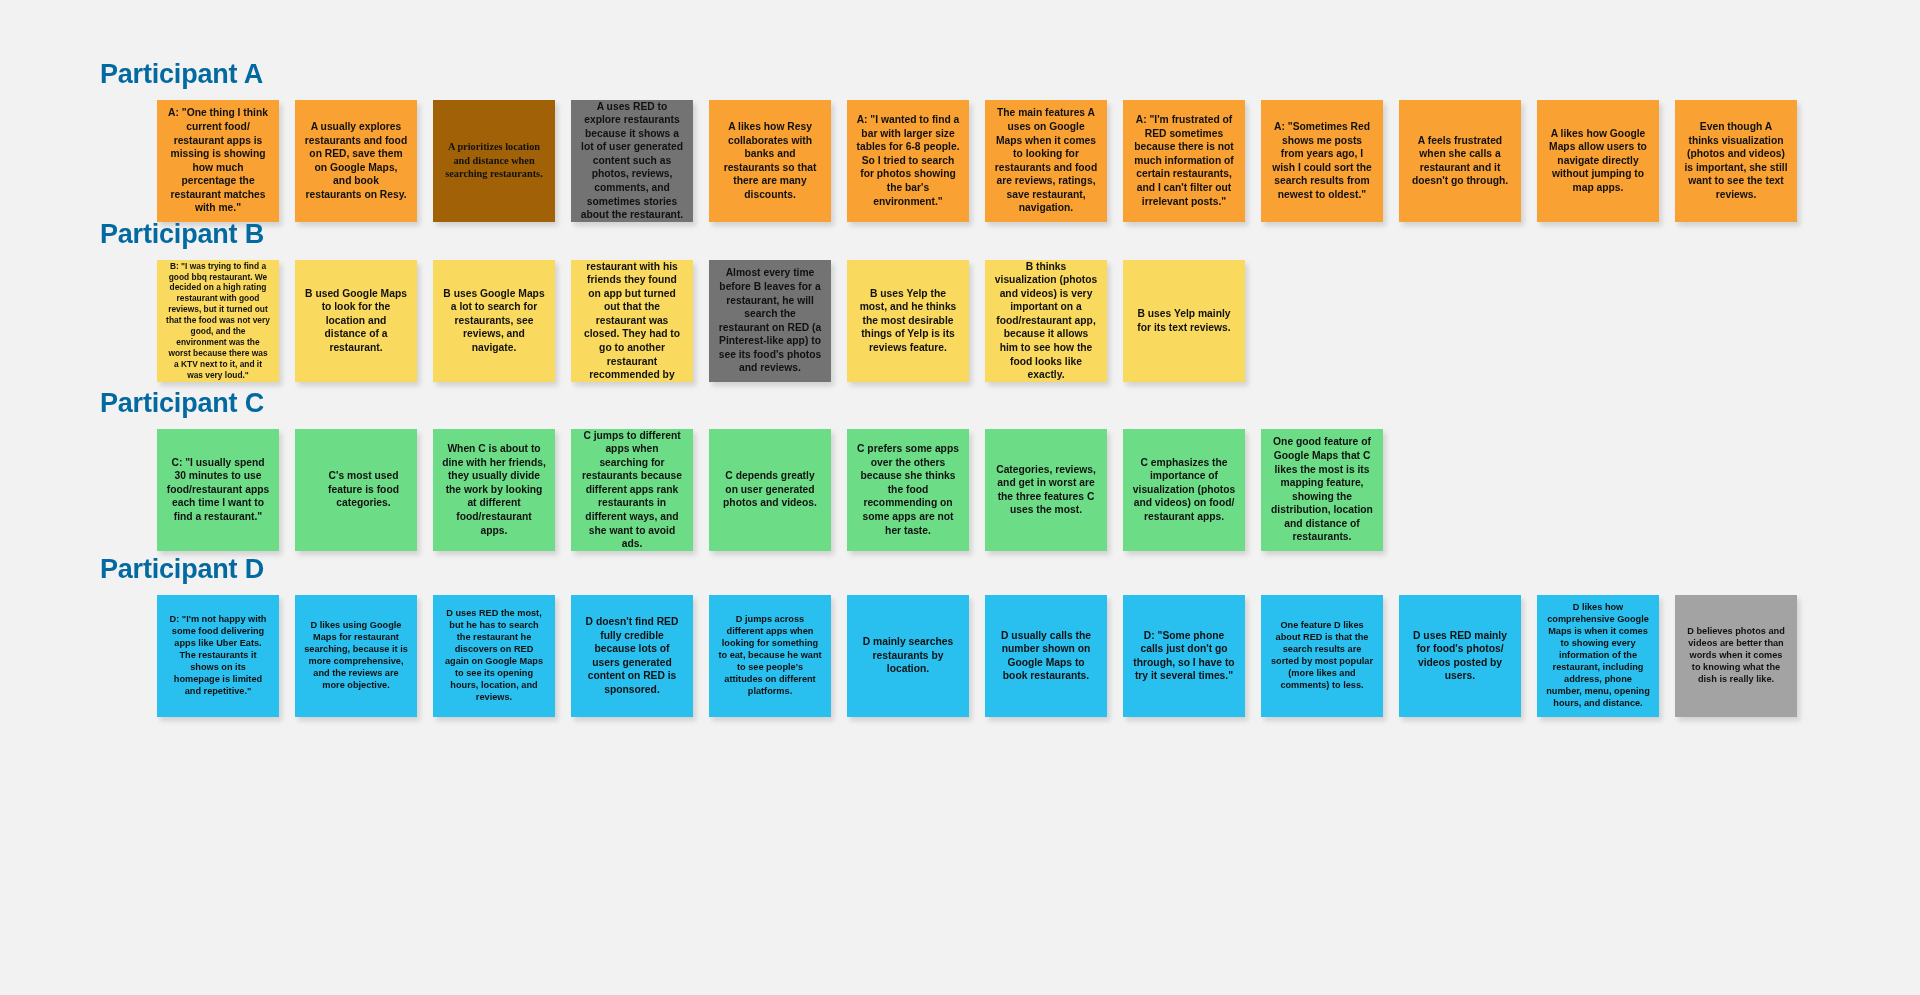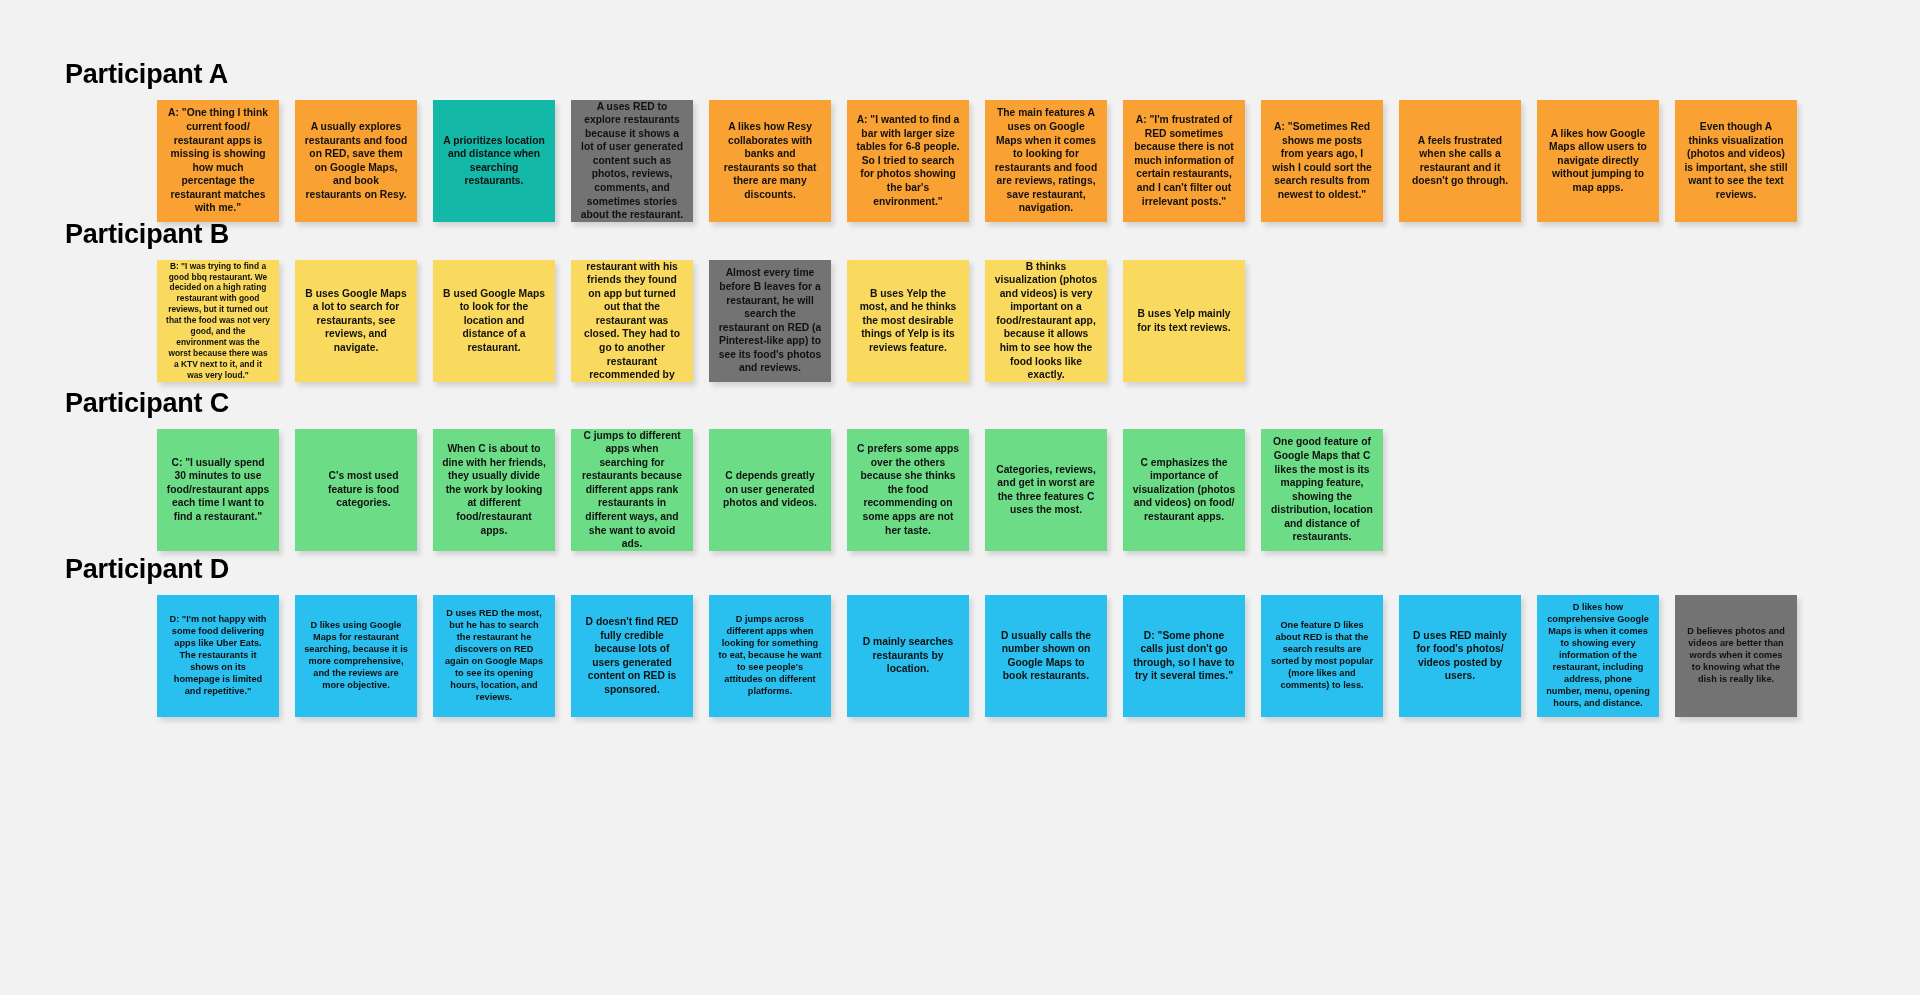--- a/index.html
+++ b/index.html
@@ -12,23 +12,23 @@
   #board {
     position: relative;
     width: 1920px; height: 995px;
     background: #f2f2f2;
     padding: 0;
   }
   .row { position: absolute; left: 0; width: 1920px; }
   .row-title {
     font-size: 27px;
     font-weight: bold;
-    color: #000000;
+    color: #0369a1;
     letter-spacing: -0.2px;
-    margin-left: 65px;
+    margin-left: 100px;
     margin-bottom: 10px;
     line-height: 1.1;
   }
   .notes {
     display: flex;
     align-items: flex-start;
     margin-left: 157px;
     gap: 16px;
   }
   .note {
@@ -64,39 +64,39 @@
 </head>
 <body>
 
 <div id="board">
 
   <div class="row row-a" id="row-a">
     <div class="row-title">Participant A</div>
     <div class="notes">
       <div class="note" style="background: rgb(249, 161, 51);">A: "One thing I think current food/ restaurant apps is missing is showing how much percentage the restaurant matches with me."</div>
       <div class="note" style="background: rgb(249, 161, 51);">A usually explores restaurants and food on RED, save them on Google Maps, and book restaurants on Resy.</div>
-      <div class="note" style="background: #14b8a6;">A prioritizes location and distance when searching restaurants.</div>
+      <div class="note" style="background: #a16207; font-family: Liberation Serif, serif;">A prioritizes location and distance when searching restaurants.</div>
       <div class="note" style="background: #737373;">A uses RED to explore restaurants because it shows a lot of user generated content such as photos, reviews, comments, and sometimes stories about the restaurant.</div>
       <div class="note" style="background: rgb(249, 161, 51);">A likes how Resy collaborates with banks and restaurants so that there are many discounts.</div>
       <div class="note" style="background: rgb(249, 161, 51);">A: "I wanted to find a bar with larger size tables for 6-8 people. So I tried to search for photos showing the bar's environment."</div>
       <div class="note" style="background: rgb(249, 161, 51);">The main features A uses on Google Maps when it comes to looking for restaurants and food are reviews, ratings, save restaurant, navigation.</div>
       <div class="note" style="background: rgb(249, 161, 51);">A: "I'm frustrated of RED sometimes because there is not much information of certain restaurants, and I can't filter out irrelevant posts."</div>
       <div class="note" style="background: rgb(249, 161, 51);">A: "Sometimes Red shows me posts from years ago, I wish I could sort the search results from newest to oldest."</div>
       <div class="note" style="background: rgb(249, 161, 51);">A feels frustrated when she calls a restaurant and it doesn't go through.</div>
       <div class="note" style="background: rgb(249, 161, 51);">A likes how Google Maps allow users to navigate directly without jumping to map apps.</div>
       <div class="note" style="background: rgb(249, 161, 51);">Even though A thinks visualization (photos and videos) is important, she still want to see the text reviews.</div>
     </div>
   </div>
 
   <div class="row row-b" id="row-b">
     <div class="row-title">Participant B</div>
     <div class="notes">
       <div class="note small" style="background: rgb(250, 218, 94);">B: "I was trying to find a good bbq restaurant. We decided on a high rating restaurant with good reviews, but it turned out that the food was not very good, and the environment was the worst because there was a KTV next to it, and it was very loud."</div>
+      <div class="note" style="background: rgb(250, 218, 94);">B used Google Maps to look for the location and distance of a restaurant.</div>
       <div class="note" style="background: rgb(250, 218, 94);">B uses Google Maps a lot to search for restaurants, see reviews, and navigate.</div>
-      <div class="note" style="background: rgb(250, 218, 94);">B used Google Maps to look for the location and distance of a restaurant.</div>
       <div class="note" style="background: rgb(250, 218, 94);">B went to a restaurant with his friends they found on app but turned out that the restaurant was closed. They had to go to another restaurant recommended by one of the friends.</div>
       <div class="note" style="background: #737373;">Almost every time before B leaves for a restaurant, he will search the restaurant on RED (a Pinterest-like app) to see its food's photos and reviews.</div>
       <div class="note" style="background: rgb(250, 218, 94);">B uses Yelp the most, and he thinks the most desirable things of Yelp is its reviews feature.</div>
       <div class="note" style="background: rgb(250, 218, 94);">B thinks visualization (photos and videos) is very important on a food/restaurant app, because it allows him to see how the food looks like exactly.</div>
       <div class="note" style="background: rgb(250, 218, 94);">B uses Yelp mainly for its text reviews.</div>
     </div>
   </div>
 
   <div class="row row-c" id="row-c">
     <div class="row-title">Participant C</div>
@@ -120,17 +120,17 @@
       <div class="note small" style="background: rgb(41, 192, 240);">D likes using Google Maps for restaurant searching, because it is more comprehensive, and the reviews are more objective.</div>
       <div class="note small" style="background: rgb(41, 192, 240);">D uses RED the most, but he has to search the restaurant he discovers on RED again on Google Maps to see its opening hours, location, and reviews.</div>
       <div class="note" style="background: rgb(41, 192, 240);">D doesn't find RED fully credible because lots of users generated content on RED is sponsored.</div>
       <div class="note small" style="background: rgb(41, 192, 240);">D jumps across different apps when looking for something to eat, because he want to see people's attitudes on different platforms.</div>
       <div class="note" style="background: rgb(41, 192, 240);">D mainly searches restaurants by location.</div>
       <div class="note" style="background: rgb(41, 192, 240);">D usually calls the number shown on Google Maps to book restaurants.</div>
       <div class="note" style="background: rgb(41, 192, 240);">D: "Some phone calls just don't go through, so I have to try it several times."</div>
       <div class="note small" style="background: rgb(41, 192, 240);">One feature D likes about RED is that the search results are sorted by most popular (more likes and comments) to less.</div>
       <div class="note" style="background: rgb(41, 192, 240);">D uses RED mainly for food's photos/ videos posted by users.</div>
       <div class="note small" style="background: rgb(41, 192, 240);">D likes how comprehensive Google Maps is when it comes to showing every information of the restaurant, including address, phone number, menu, opening hours, and distance.</div>
-      <div class="note small" style="background: #737373;">D believes photos and videos are better than words when it comes to knowing what the dish is really like.</div>
+      <div class="note small" style="background: #a3a3a3;">D believes photos and videos are better than words when it comes to knowing what the dish is really like.</div>
     </div>
   </div>
 
 </div>
 
 </body></html>

